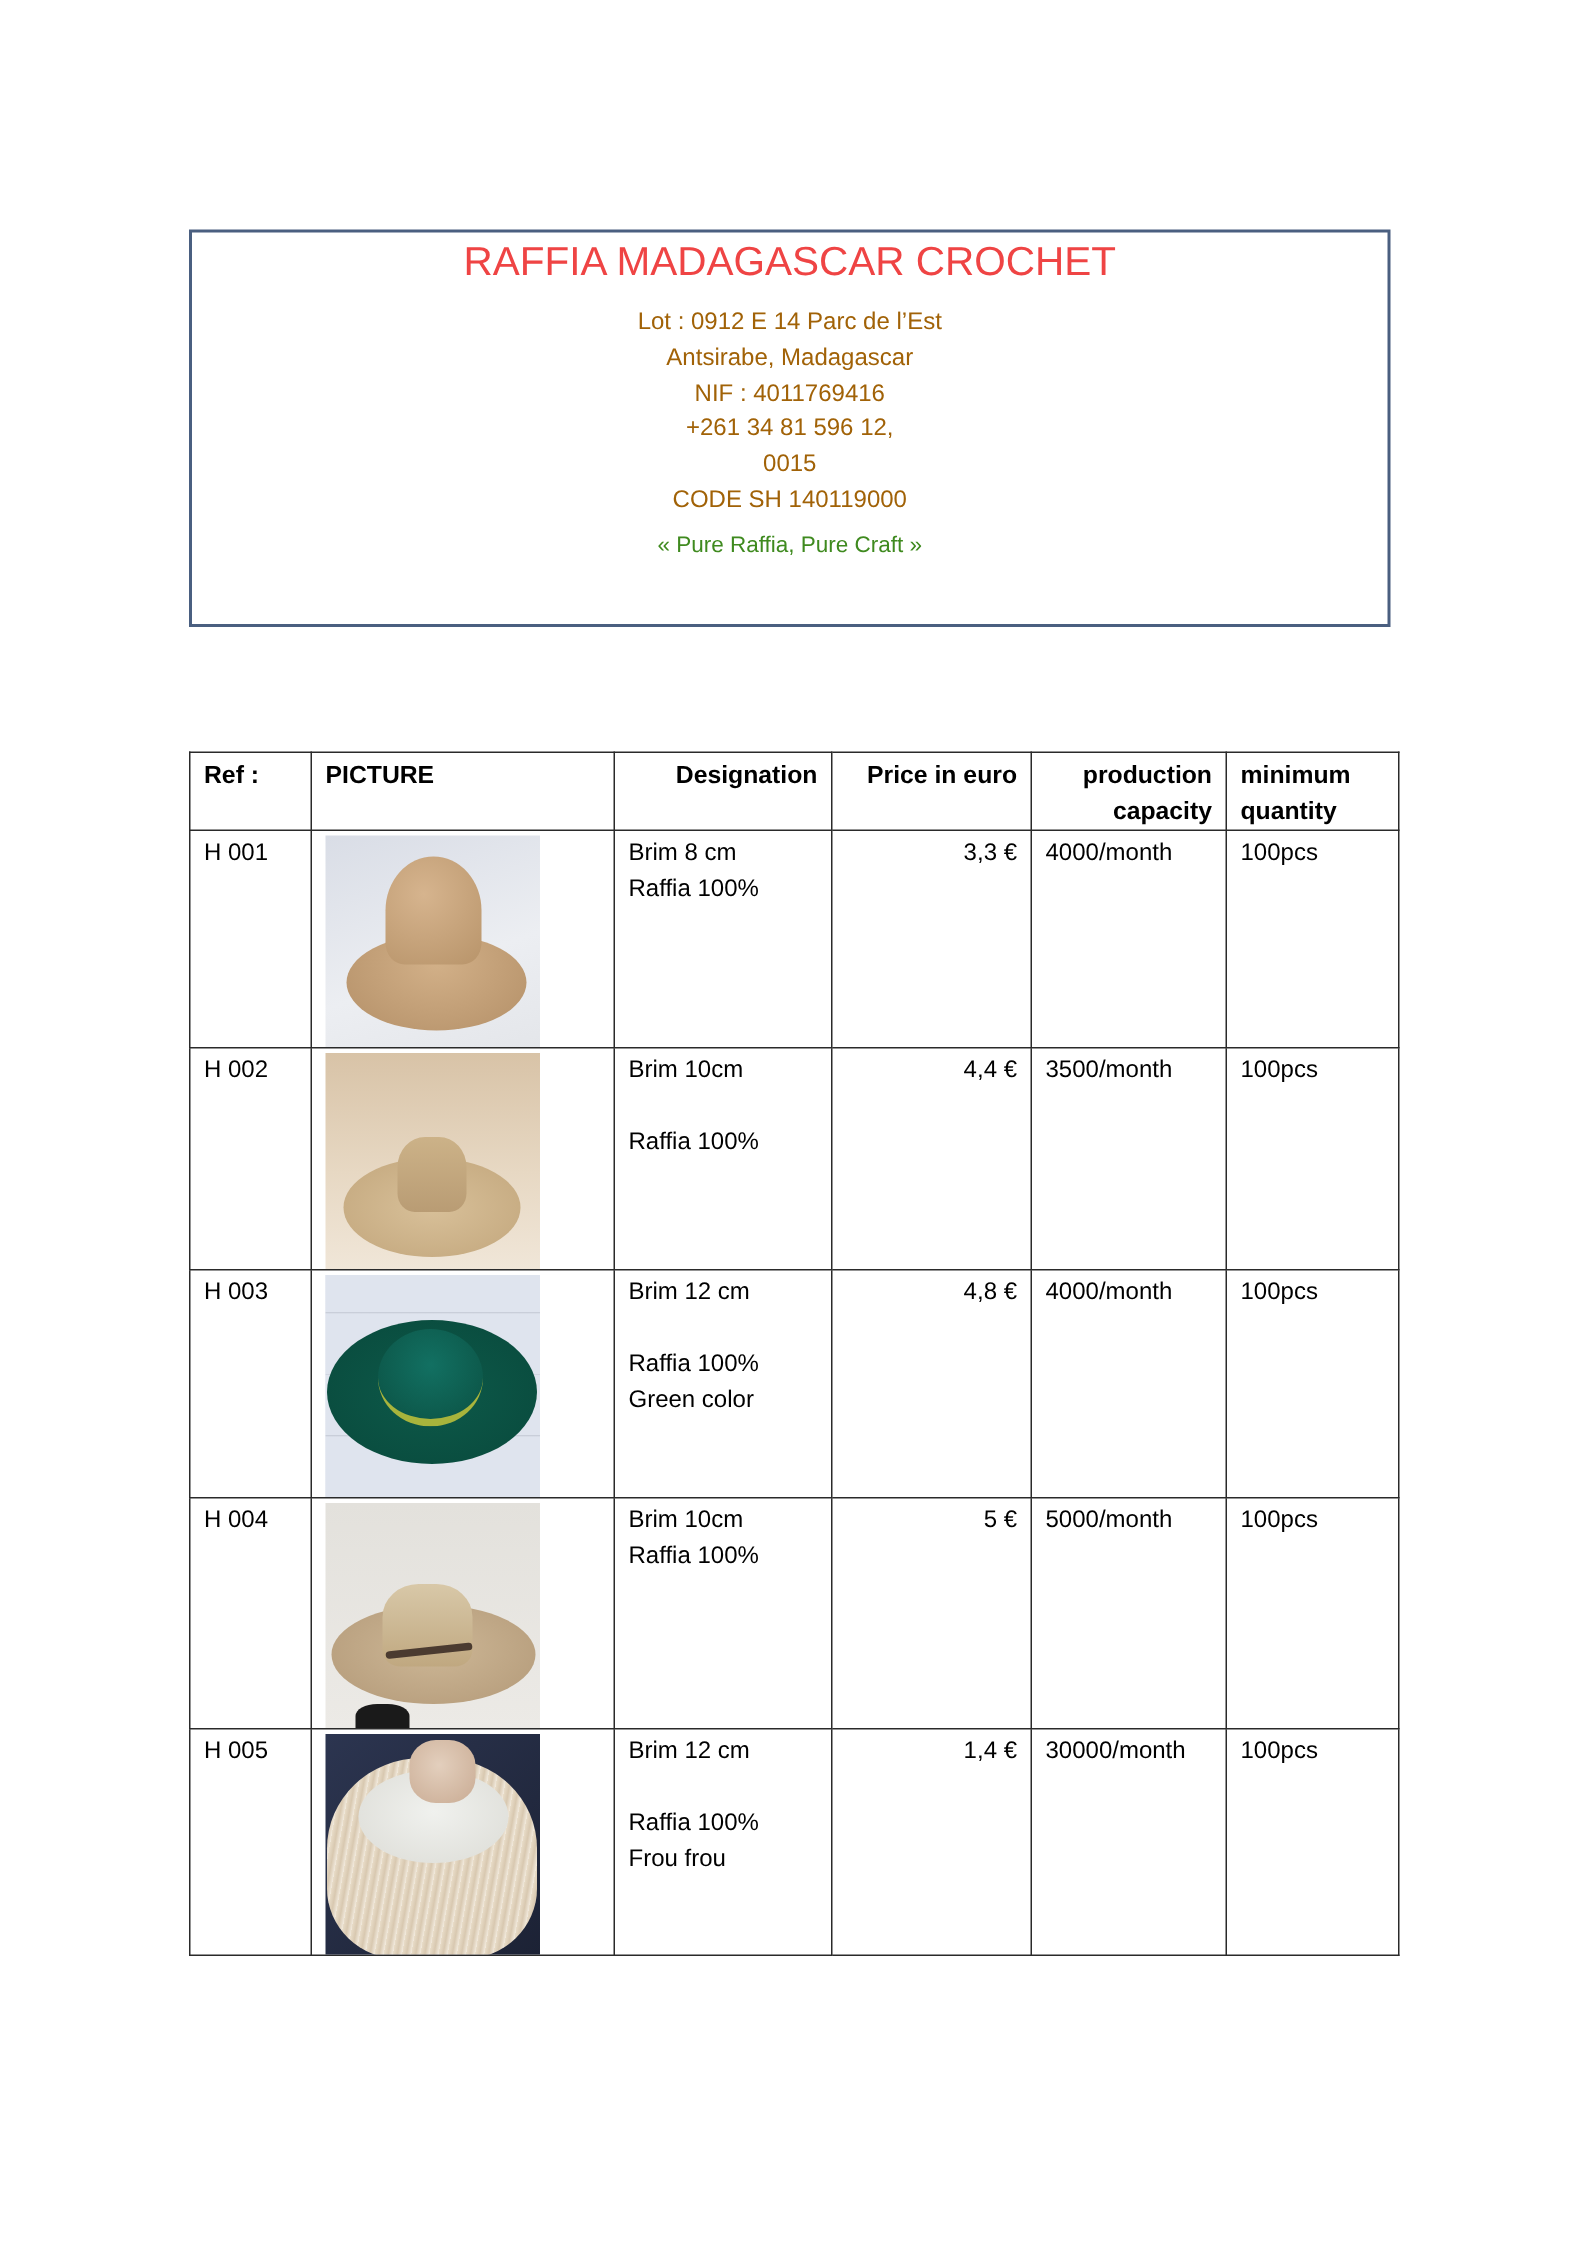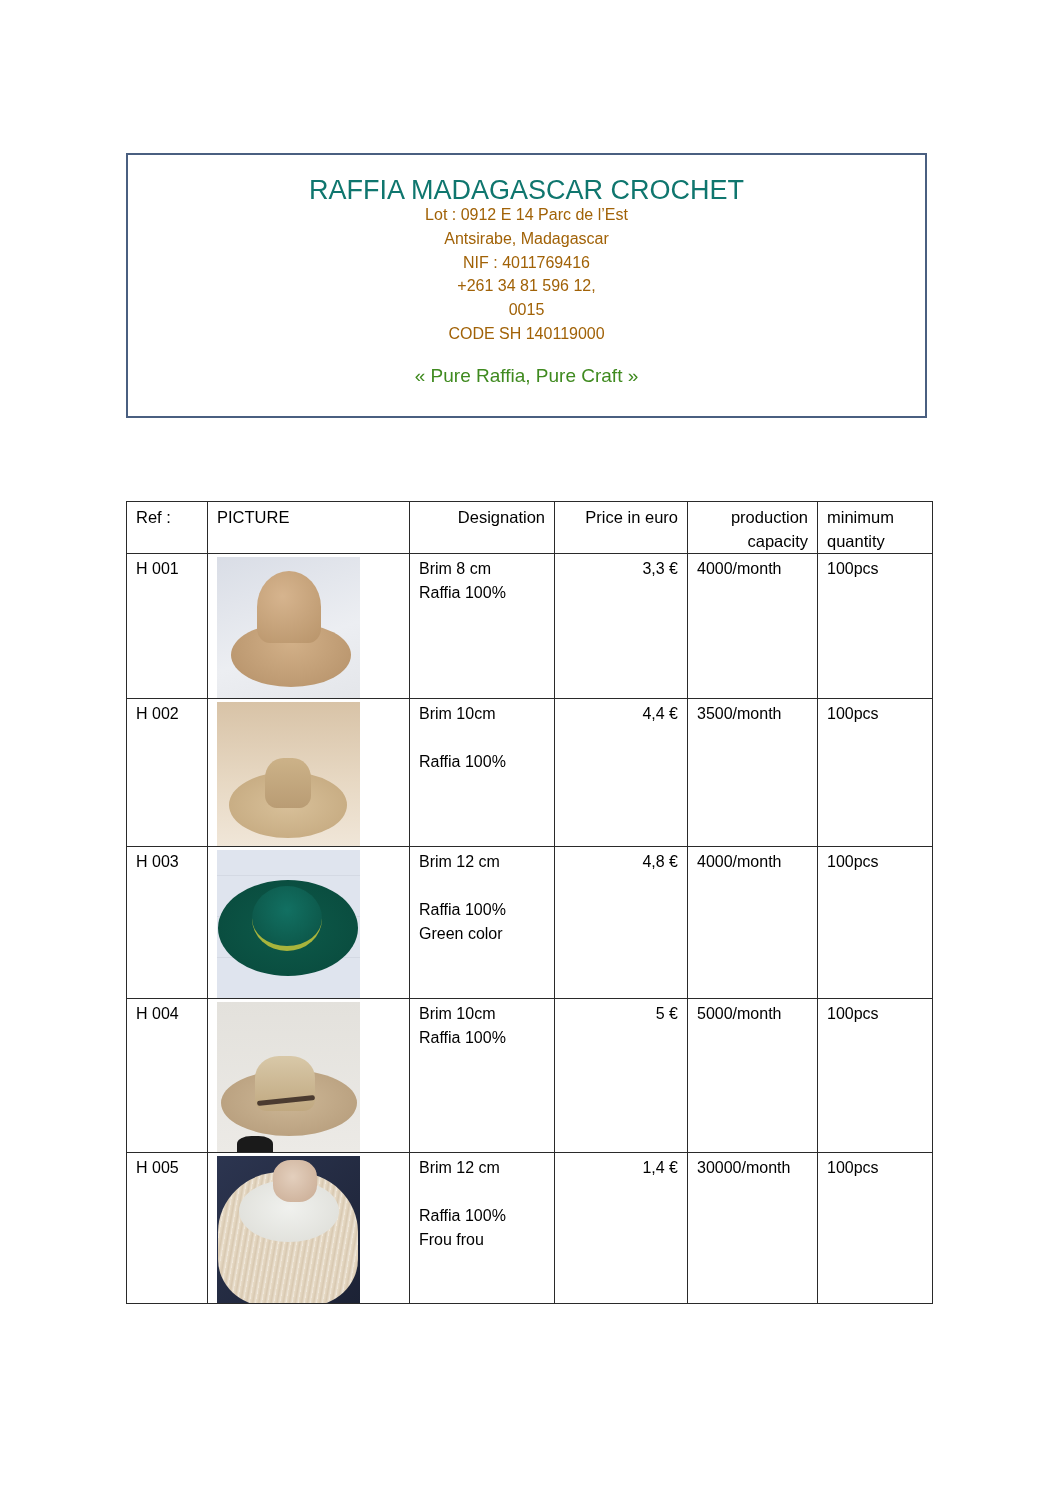--- a/index.html
+++ b/index.html
@@ -3,34 +3,34 @@
   <meta charset="utf-8">
   <style>
     html, body { margin: 0; padding: 0; background: #ffffff; }
     body { width: 1058px; height: 1497px; position: relative; font-family: "Liberation Sans", sans-serif; color: #000; overflow: hidden; }
 
     .header-box {
       position: absolute; left: 126px; top: 153px; width: 797px; height: 261px;
       border: 2px solid #4a5f80; box-sizing: content-box;
       text-align: center;
     }
-    .company-name { position: absolute; left: 0; right: 0; top: 20px; font-size: 27px; color: #0f766e; letter-spacing: 0px; }
+    .company-name { position: absolute; left: 0; right: 0; top: 4px; font-size: 27px; color: #ef4444; letter-spacing: 0px; }
     .addr-lines { position: absolute; left: 0; right: 0; top: 48px; font-size: 16px; line-height: 23.8px; color: #a16207; }
     .addr-line { display: block; }
-    .slogan { position: absolute; left: 0; right: 0; top: 210px; font-size: 19px; color: #3f8a1f; }
+    .slogan { position: absolute; left: 0; right: 0; top: 200px; font-size: 15px; color: #3f8a1f; }
 
     table.products {
       position: absolute; left: 126px; top: 501px;
       border-collapse: collapse; width: 806px; table-layout: fixed;
       font-size: 16px;
     }
     table.products th, table.products td {
       border: 1.5px solid #2a2a2a; vertical-align: top; padding: 3px 9px 0 9px; line-height: 24px;
     }
-    table.products th { font-weight: normal; height: 46px; font-size: 16.5px; }
+    table.products th { font-weight: bold; height: 46px; font-size: 16.5px; }
     th.c-ref, th.c-pic { text-align: left; }
     th.c-des, th.c-price, th.c-cap { text-align: right; }
     th.c-min { text-align: left; margin-top: 18px; }
     td.c-price { text-align: right; padding-right: 8px; }
     td.c-pic { padding: 1px 0 0 8px; }
     .desc-line { display: block; min-height: 24px; }
 
     .hat-img { width: 143px; position: relative; overflow: hidden; }
 
     

